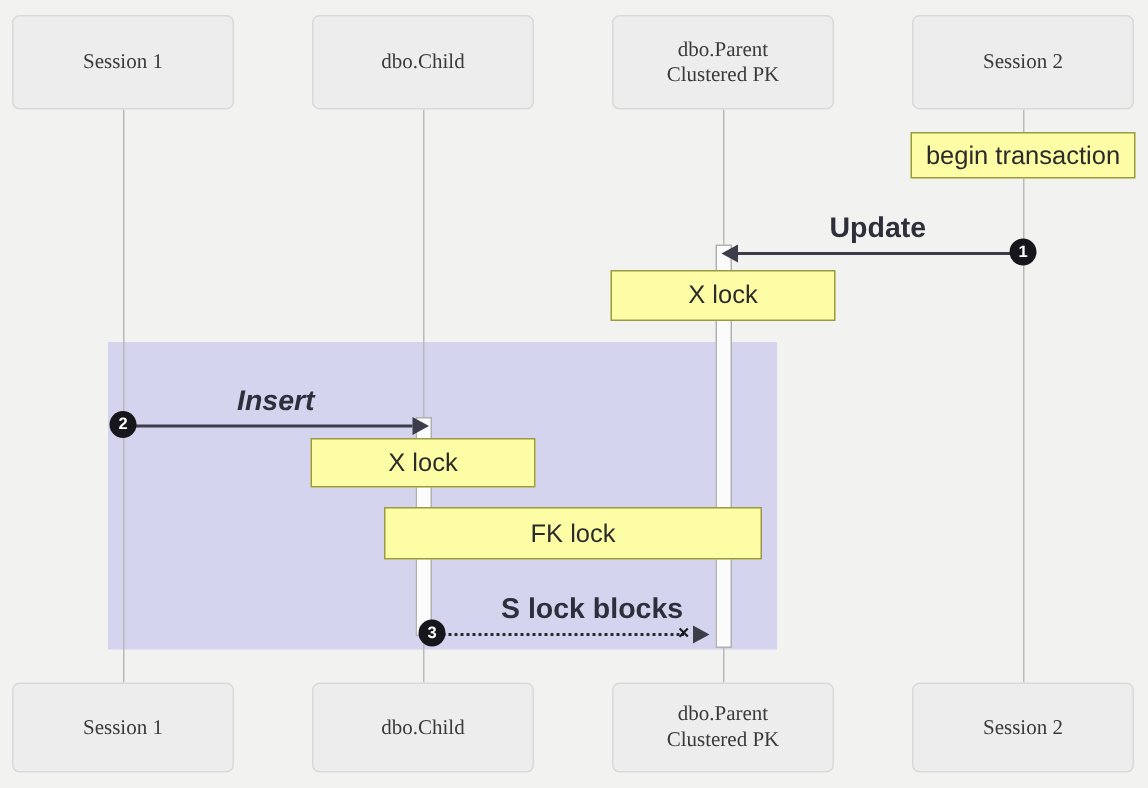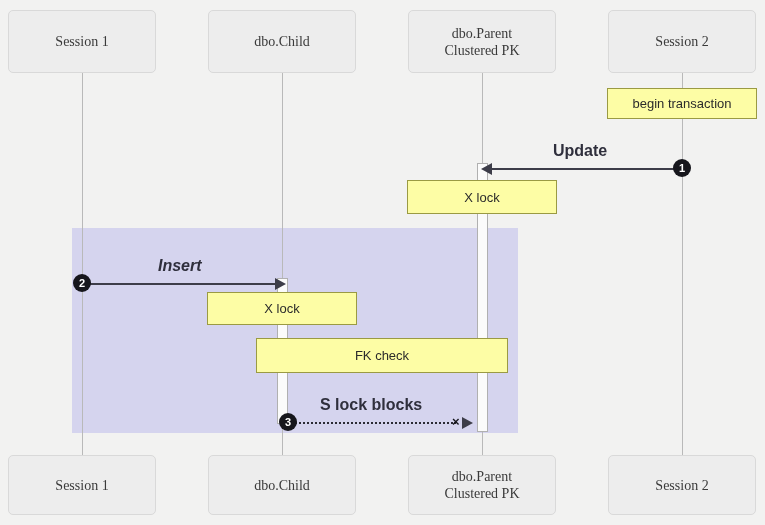--- a/index.html
+++ b/index.html
@@ -58,21 +58,21 @@
   
   .note-box {
     position: absolute;
     background: #fdfda5;
     border: 1px solid #9a9a43;
     box-sizing: border-box;
     display: flex;
     align-items: center;
     justify-content: center;
     color: #2b2b2b;
-    font-size: 13px;
+    font-size: 17px;
     font-family: "Liberation Sans", sans-serif;
   }
 
   
   .msg-line {
     position: absolute;
     height: 0;
     border-top: 2px solid #3d3d49;
   }
   .msg-line.dotted {
@@ -88,21 +88,21 @@
     border-bottom: 6px solid transparent;
     border-left: 11px solid #3d3d49;
   }
   .arrow-head.left {
     border-top: 6px solid transparent;
     border-bottom: 6px solid transparent;
     border-right: 11px solid #3d3d49;
   }
   .msg-label {
     position: absolute;
-    font-size: 16px;
+    font-size: 19px;
     font-weight: bold;
     color: #2f2f3c;
     white-space: nowrap;
     font-family: "Liberation Sans", sans-serif;
   }
   .block-x {
     position: absolute;
     font-size: 13px;
     font-weight: bold;
     color: #16161c;
@@ -148,28 +148,28 @@
   <div id="messages-layer">
       <div class="msg-line" style="left: 492px; top: 168px; width: 190px;"></div>
       <div class="arrow-head left" style="top: 163px; left: 481px;"></div>
       <div class="msg-label" style="left: 553px; top: 142px;">Update</div>
       <div class="msg-line" style="left: 82px; top: 283px; width: 193px;"></div>
       <div class="arrow-head right" style="top: 278px; left: 275px;"></div>
       <div class="msg-label" style="left: 158px; top: 257px; font-style: italic;">Insert</div>
       <div class="msg-line dotted" style="left: 288px; top: 422px; width: 168px;"></div>
       <div class="arrow-head right" style="top: 417px; left: 462px;"></div>
       <div class="block-x" style="left: 452px; top: 415px;">×</div>
-      <div class="msg-label" style="left: 320px; top: 396px;">S lock blocks</div>
+      <div class="msg-label" style="left: 334px; top: 396px;">S lock blocks</div>
     </div>
 
   <div id="notes-layer">
       <div class="note-box" style="left: 607px; top: 88px; width: 150px; height: 31px;">begin transaction</div>
       <div class="note-box" style="left: 407px; top: 180px; width: 150px; height: 34px;">X lock</div>
       <div class="note-box" style="left: 207px; top: 292px; width: 150px; height: 33px;">X lock</div>
-      <div class="note-box" style="left: 256px; top: 338px; width: 252px; height: 35px;">FK check</div>
+      <div class="note-box" style="left: 256px; top: 338px; width: 252px; height: 35px;">FK lock</div>
     </div>
 
   <div id="header-layer">
       <div class="participant-box" style="left: 8px; top: 10px; width: 148px; height: 63px;">Session 1</div>
       <div class="participant-box" style="left: 208px; top: 10px; width: 148px; height: 63px;">dbo.Child</div>
       <div class="participant-box" style="left: 408px; top: 10px; width: 148px; height: 63px;">dbo.Parent
 Clustered PK</div>
       <div class="participant-box" style="left: 608px; top: 10px; width: 148px; height: 63px;">Session 2</div>
     </div>
 

